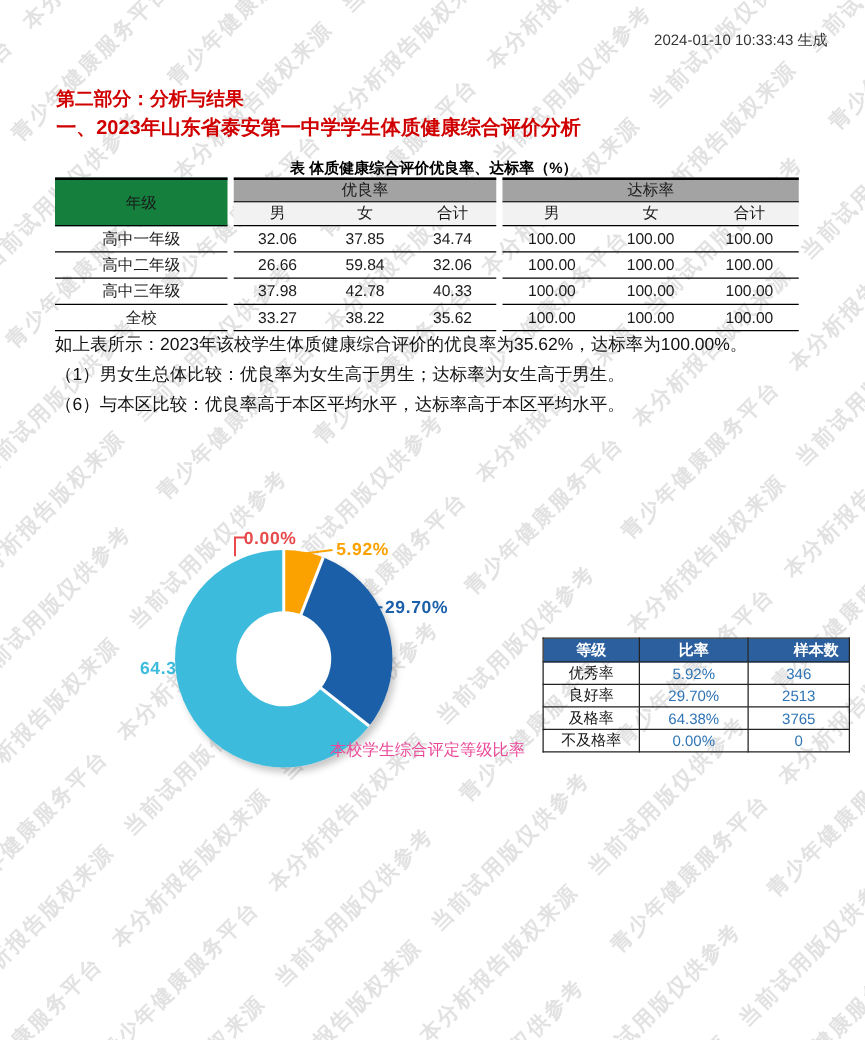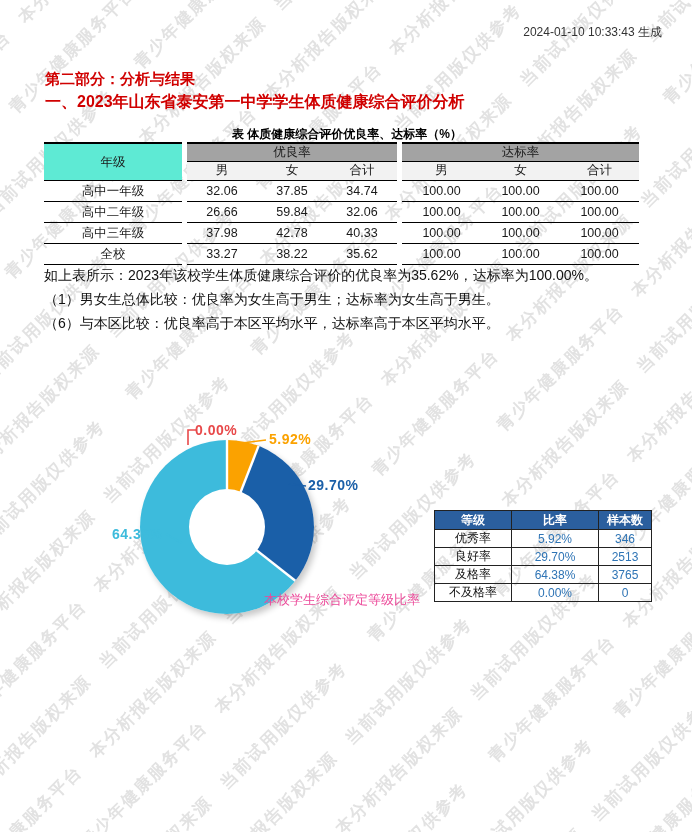--- a/index.html
+++ b/index.html
@@ -20,21 +20,21 @@
   .h-analysis{position:absolute;left:45px;top:92px;font-size:16px;font-weight:700;color:var(--heading-red,#d00000);}
   .tbl-title{position:absolute;left:44px;top:126px;width:606px;text-align:center;
     font-size:12px;font-weight:700;color:#000;}
   
   .gtable{position:absolute;left:44px;top:142px;display:flex;column-gap:5px;font-size:12.5px;}
   .tg{box-sizing:border-box;}
   .tg-a{width:138px;}
   .tg-b{width:210px;}
   .tg-c{width:237px;}
   .tg-head1{height:36px;border-top:2px solid #000;border-bottom:1.5px solid #000;
-    background:#5eead4;display:flex;align-items:center;justify-content:center;}
+    background:#15803d;display:flex;align-items:center;justify-content:center;}
   .tg-headtop{height:17px;border-top:2px solid #000;border-bottom:1px solid #000;
     background:#a3a3a3;display:flex;align-items:center;justify-content:center;}
   .tg-headsub{height:17.5px;border-bottom:1.5px solid #000;background:#f2f2f2;display:flex;}
   .tg-headsub span{flex:1;display:flex;align-items:center;justify-content:center;}
   .tg-row{height:20px;border-bottom:1.5px solid #000;display:flex;align-items:center;justify-content:center;}
   .tg-rown{height:20px;border-bottom:1.5px solid #000;display:flex;}
   .tg-rown span{flex:1;display:flex;align-items:center;justify-content:center;}
   
   .paras{position:absolute;left:44px;top:263px;width:608px;font-size:14px;line-height:24px;color:#111;}
   .paras p{margin:0;}
@@ -47,21 +47,21 @@
   .pie-label{position:absolute;font-size:14px;font-weight:700;letter-spacing:0.5px;}
   .pl-notpass{left:195px;top:422px;}
   .pl-excellent{left:269px;top:431px;}
   .pl-good{left:308px;top:477px;}
   .pl-pass{left:112px;top:526px;}
   .chart-caption{position:absolute;left:264px;top:591px;font-size:13px;font-weight:400;color:#ec4899;}
   
   .legend{position:absolute;left:434px;top:510px;border-collapse:collapse;font-size:12px;}
   .legend td,.legend th{border:1px solid #222;text-align:center;padding:0;}
   .legend th{width:76px;height:18px;background:var(--legend-bg,#2b5f9e);color:#fff;font-weight:700;margin-top:12px;}
-  .legend th.c2{width:86px;} .legend th.c3{width:52px;}
+  .legend th.c2{width:86px;} .legend th.c3{width:52px;padding-left:28px;}
   .legend td{height:17px;color:#111;}
   .legend td.val{color:var(--legend-val,#2e74b5);}
 </style>
 </head>
 <body style="--heading-red: #D00000; --legend-bg: #2B5F9E; --legend-val: #2E74B5; --wm: #E2E2E2;">
 
 <div class="wm-layer">
   <div class="wm-rotor" id="wm-rotor">
       <div class="wm-line" style="padding-left: 0px;">青少年健康服务平台　本分析报告版权来源　当前试用版仅供参考　　青少年健康服务平台　本分析报告版权来源　当前试用版仅供参考　　青少年健康服务平台　本分析报告版权来源　当前试用版仅供参考　　</div>
       <div class="wm-line" style="padding-left: 120px;">青少年健康服务平台　本分析报告版权来源　当前试用版仅供参考　　青少年健康服务平台　本分析报告版权来源　当前试用版仅供参考　　青少年健康服务平台　本分析报告版权来源　当前试用版仅供参考　　</div>

